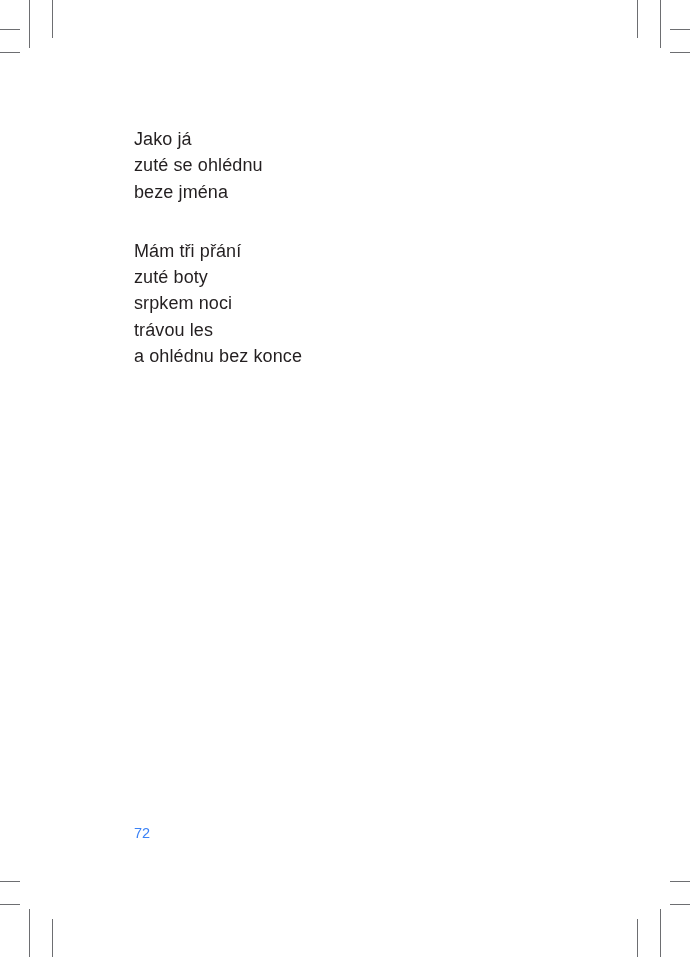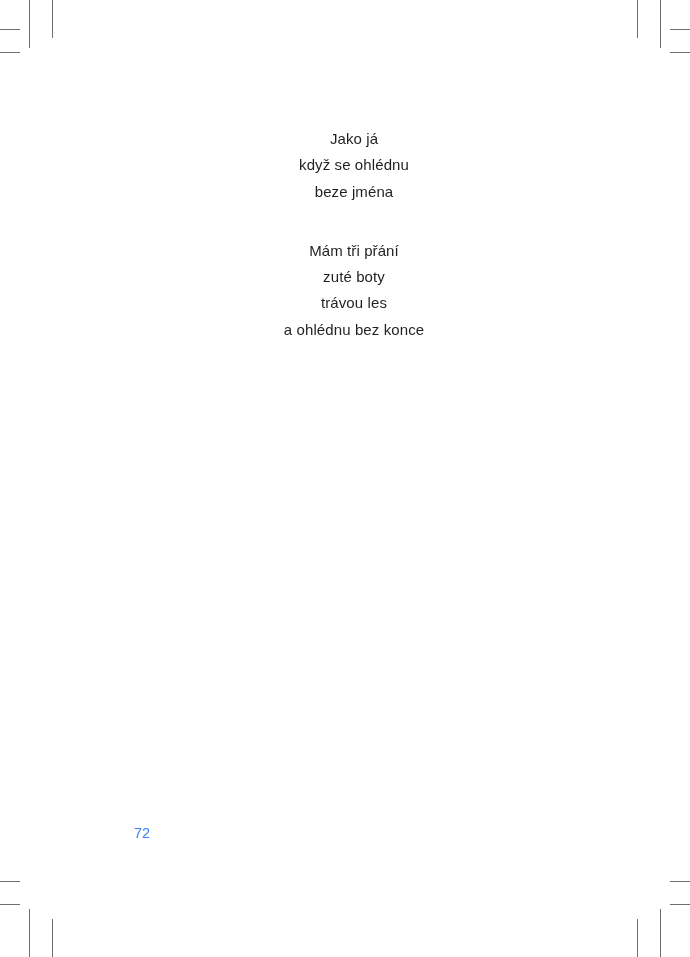--- a/index.html
+++ b/index.html
@@ -62,26 +62,25 @@
     top: 126px;
     width: 440px;
   }
 
   .stanza {
     margin: 0 0 33px 0;
   }
   .stanza:last-child { margin-bottom: 17px; }
 
   .line {
-    font-size: 15px;
+    font-size: 18px;
     line-height: 26.3px;
     letter-spacing: 0.1px;
     color: #231f20;
     white-space: pre;
-    text-align: center;
   }
 
   .folio {
     position: absolute;
     left: 134px;
     top: 824px;
     font-size: 14.5px;
     line-height: 18px;
     color: #3b82f6;
   }
@@ -108,27 +107,28 @@
 
   <div class="crop v br-v1"></div>
   <div class="crop v br-v2"></div>
   <div class="crop h br-h1"></div>
   <div class="crop h br-h2"></div>
 
   <div class="poem">
 
     <div class="stanza">
       <div class="line">Jako já</div>
-      <div class="line">když se ohlédnu</div>
+      <div class="line">zuté se ohlédnu</div>
       <div class="line">beze jména</div>
     </div>
 
     <div class="stanza">
       <div class="line">Mám tři přání</div>
       <div class="line">zuté boty</div>
+      <div class="line">srpkem noci</div>
       <div class="line">trávou les</div>
       <div class="line">a ohlédnu bez konce</div>
     </div>
 
   </div>
 
   <div class="folio">72</div>
 
 </div>
 

